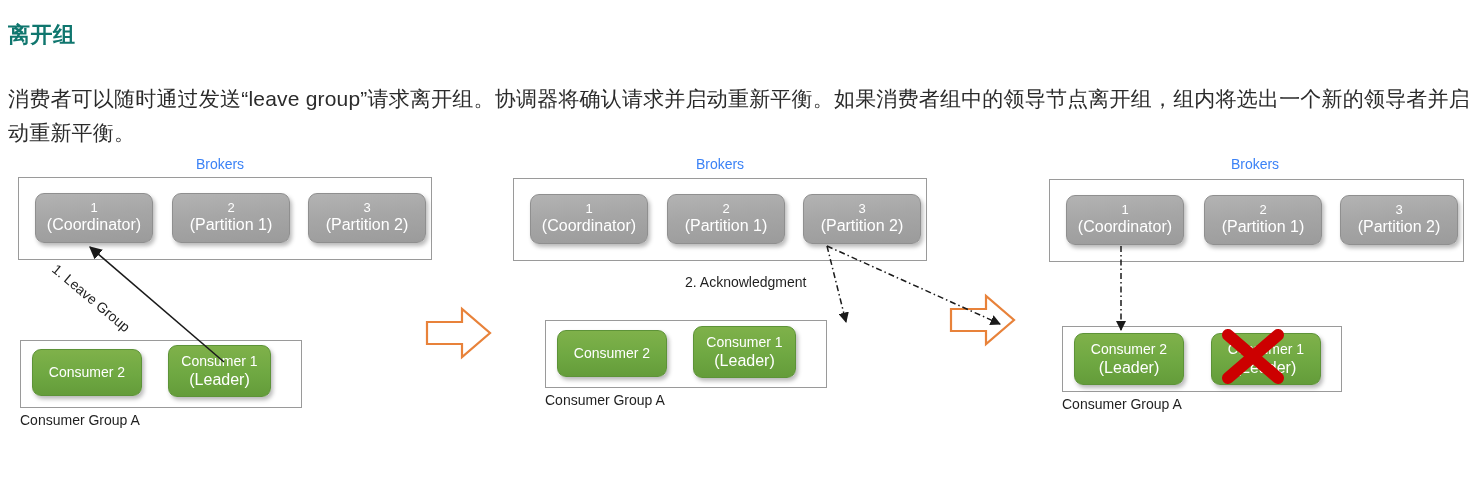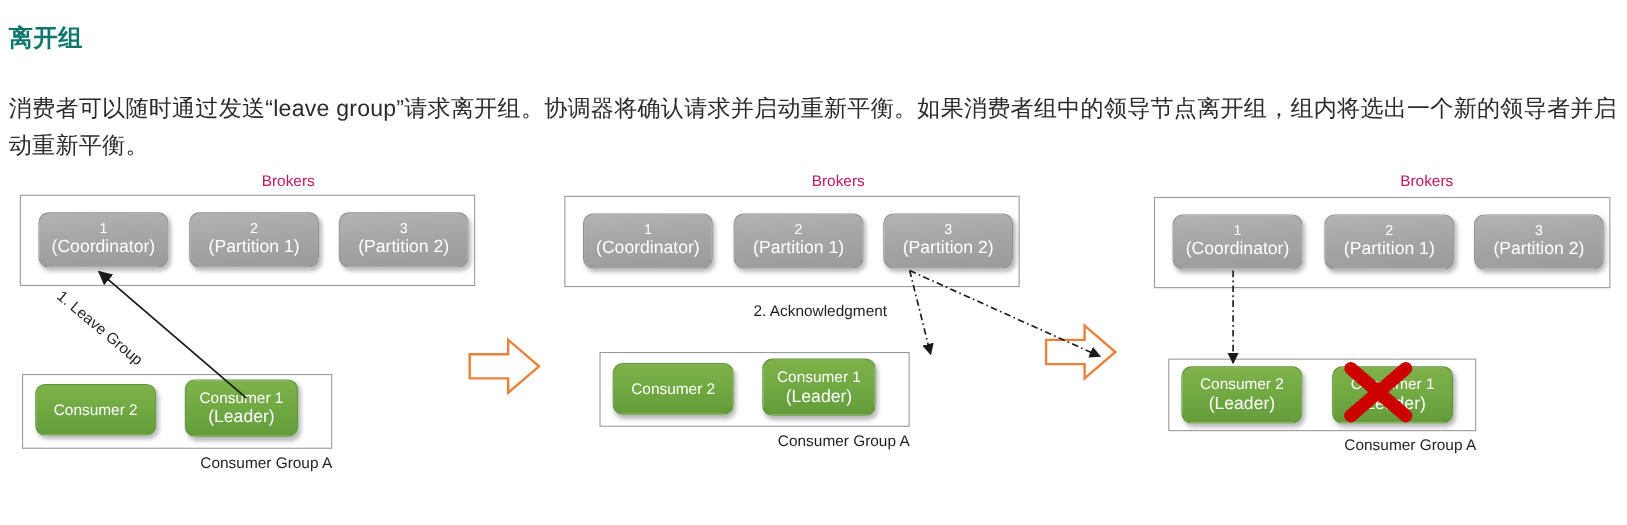--- a/index.html
+++ b/index.html
@@ -50,40 +50,39 @@
     top: 0;
     height: 290px;
   }
 
   .panel-title {
     position: absolute;
     top: 6px;
     width: 100%;
     text-align: center;
     font-size: 14px;
-    color: #be185d;
+    color: #3b82f6;
     font-family: "Liberation Sans", "DejaVu Sans", sans-serif;
-    padding-left: 42px;
   }
 
   .brokers-box {
     position: absolute;
     border: 1px solid #9a9a9a;
     background: #ffffff;
     box-sizing: border-box;
   }
   .group-box {
     position: absolute;
     border: 1px solid #9a9a9a;
     background: #ffffff;
     box-sizing: border-box;
   }
   .group-caption {
     position: absolute;
-    text-align: right;
+    text-align: left;
     font-size: 14px;
     color: #1f1f1f;
   }
 
   .broker-node {
     position: absolute;
     border-radius: 9px;
     background: linear-gradient(175deg, #b3b3b3 0%, #a6a6a6 45%, #9b9b9b 100%);
     border: 1px solid #8f8f8f;
     box-shadow: 2px 3px 4px rgba(0,0,0,0.28);

